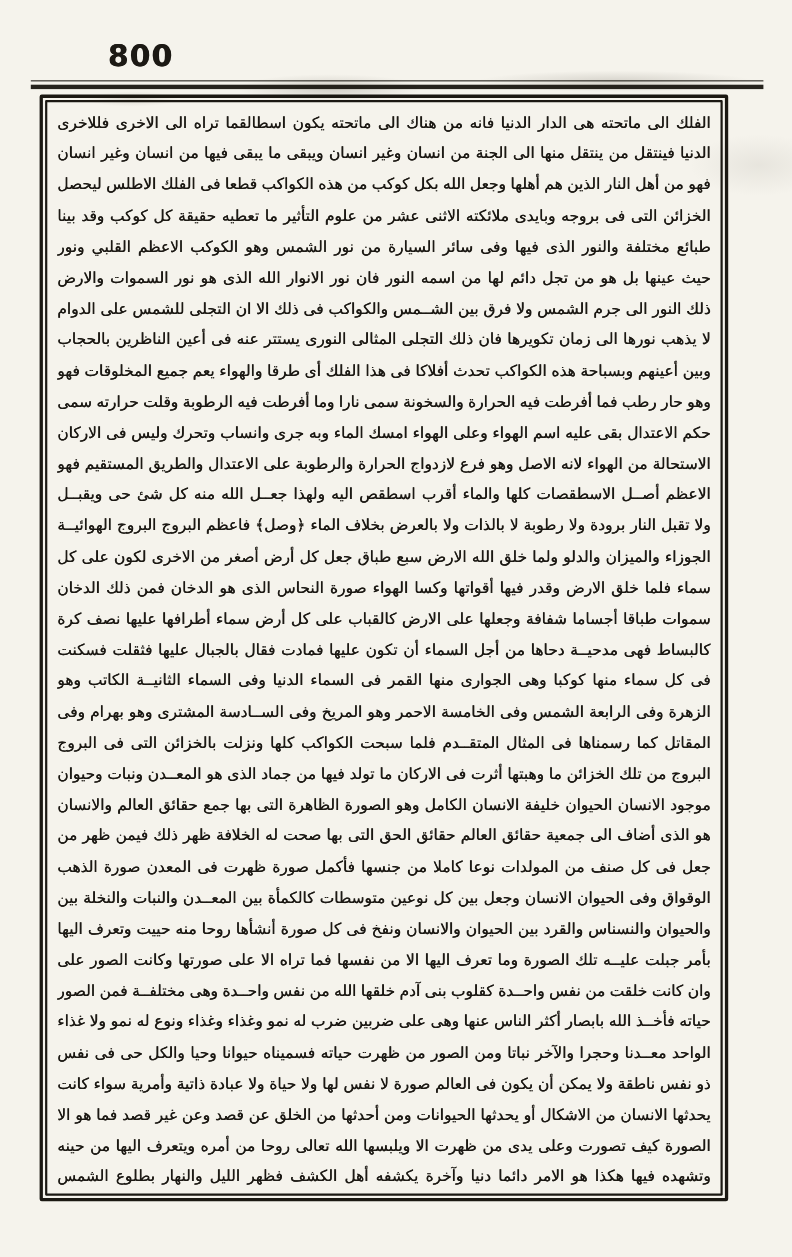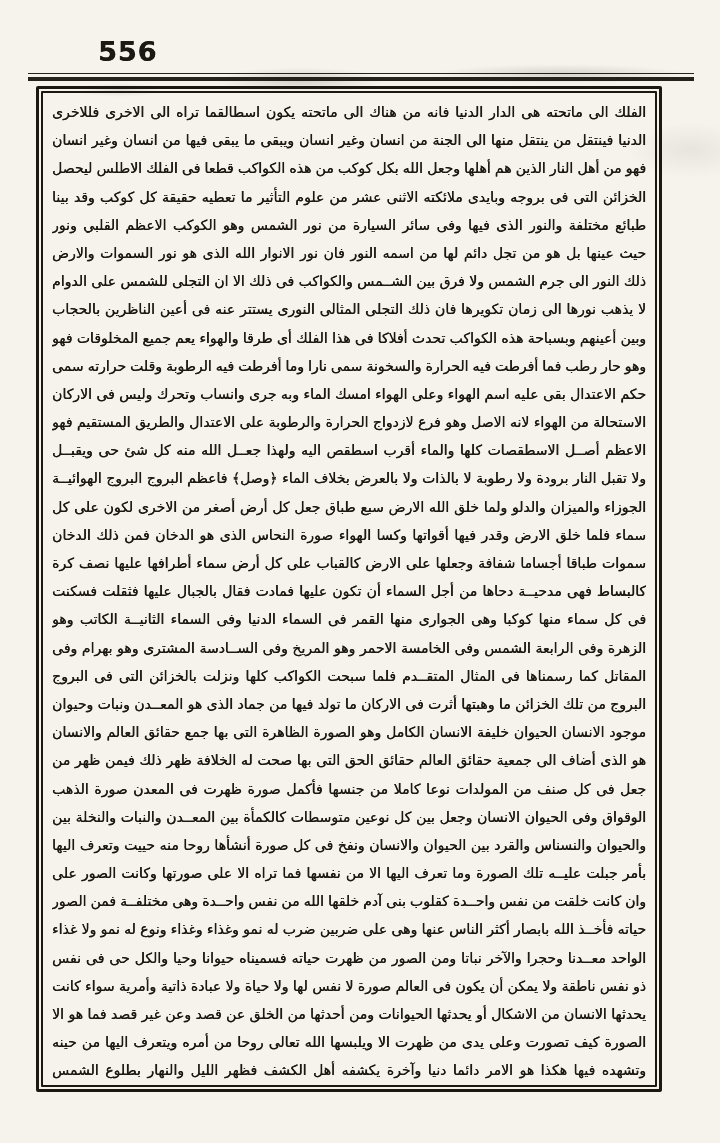--- a/index.html
+++ b/index.html
@@ -62,21 +62,21 @@
     text-align-last:justify;
     overflow:hidden;
     white-space:normal;
     text-shadow:0.35px 0 0 currentColor;
     word-spacing:-0.5px;
   }
 </style>
 </head>
 <body>
 
-<div class="page-number">556</div>
+<div class="page-number">800</div>
 
 <div class="top-rule"></div>
 
 <div class="frame-outer">
   <div class="frame-inner">
     <div class="text-block">
         <div class="line">الفلك الى ماتحته هى الدار الدنيا فانه من هناك الى ماتحته يكون اسطالقما تراه الى الاخرى فللاخرى صورة فيها غير صورة</div>
         <div class="line">الدنيا فينتقل من ينتقل منها الى الجنة من انسان وغير انسان ويبقى ما يبقى فيها من انسان وغير انسان وكل من يبق فيها</div>
         <div class="line">فهو من أهل النار الذين هم أهلها وجعل الله بكل كوكب من هذه الكواكب قطعا فى الفلك الاطلس ليحصل من تلك</div>
         <div class="line">الخزائن التى فى بروجه وبايدى ملائكته الاثنى عشر من علوم التأثير ما تعطيه حقيقة كل كوكب وقد بينا ذلك وجعلها على</div>

